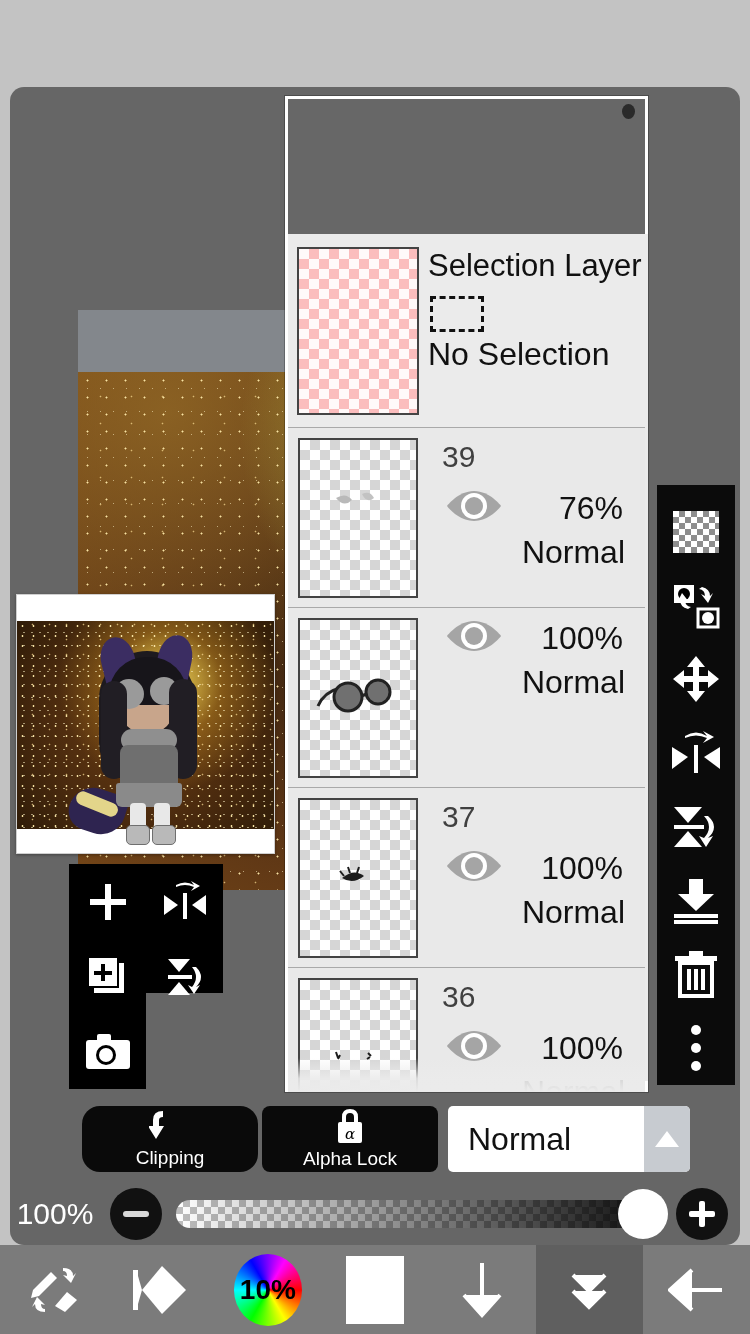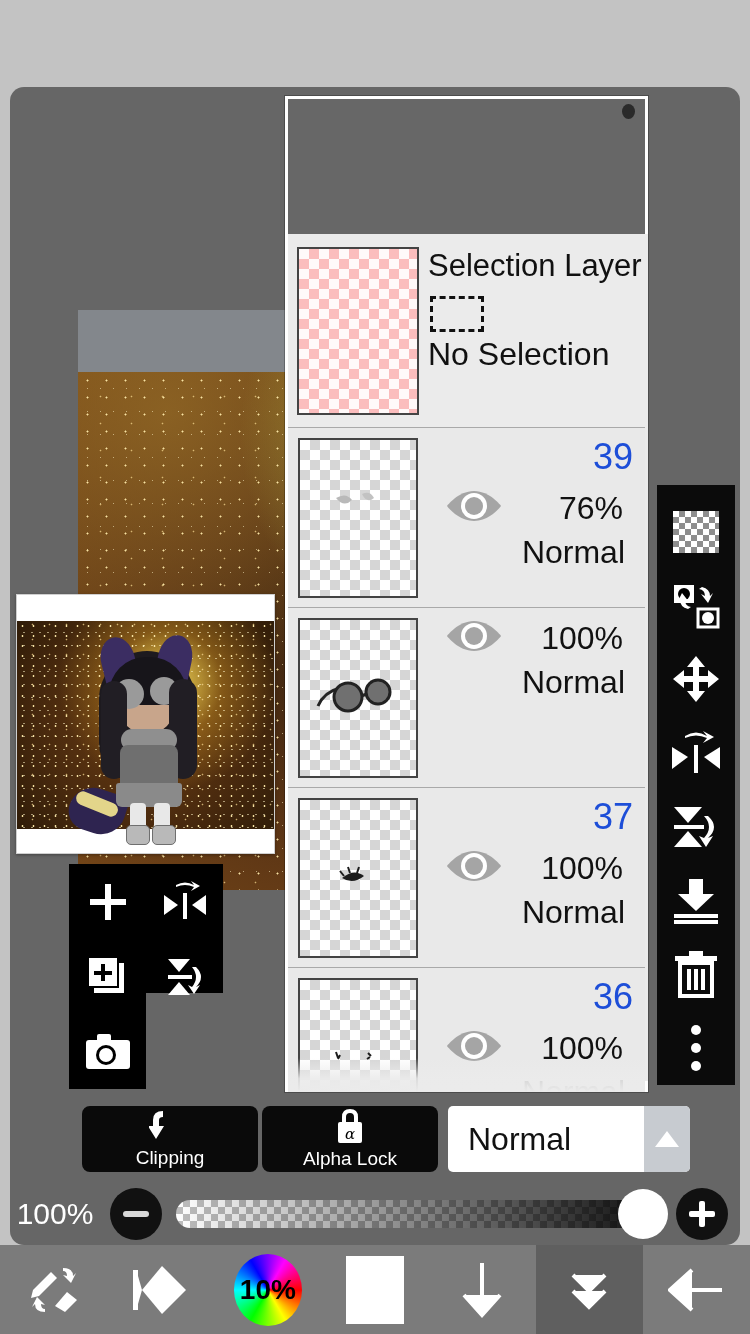--- a/index.html
+++ b/index.html
@@ -127,21 +127,21 @@
       linear-gradient(45deg,#d6d6d6 25%,#fff 25%,#fff 75%,#d6d6d6 75%);
     background-size:20px 20px; background-position:0 0,10px 10px;
   }
   .checker-pink {
     background-image:
       linear-gradient(45deg,#fbbdbd 25%,transparent 25%,transparent 75%,#fbbdbd 75%),
       linear-gradient(45deg,#fbbdbd 25%,#fffafa 25%,#fffafa 75%,#fbbdbd 75%);
     background-size:20px 20px; background-position:0 0,10px 10px;
   }
   .lp-info { flex:1; position:relative; padding:4px 12px 4px 0; }
-  .lp-num { font-size:36px; color:#1d4ed8; line-height:50px; padding-left:14px;text-align:right; }
+  .lp-num { font-size:30px; color:#404040; line-height:50px; padding-left:14px; }
   .lp-meta { display:flex; align-items:center; justify-content:flex-end; gap:0; padding-right:10px; height:52px; }
   .lp-eye { margin-right:auto; margin-left:16px; }
   .lp-op { font-size:32px; color:#111; }
   .lp-blend { text-align:right; font-size:32px; color:#111; padding-right:8px; }
 
   
   .sel-row { position:relative; width:357px; height:194px; background:#ebebeb; border-bottom:1px solid #a9a9a9; display:flex; }
   .sel-thumb-cell { width:140px; display:flex; align-items:center; justify-content:center; }
   .sel-thumb { width:122px; height:168px; border:2px solid #444; }
   .sel-info { flex:1; padding-top:14px; }
@@ -469,21 +469,21 @@
           <div class="lp-blend">Normal</div>
         </div>
       </div>
 
     </div>
     <div class="lp-fade"></div>
   </div>
 
   <div class="bottom-area">
 
-    <div class="btn-dark" style="left:82px;top:14px;width:176px;height:66px;">
+    <div class="btn-dark" style="left:82px;top:14px;width:176px;height:66px;border-radius:18px;">
       <svg width="42" height="34" viewBox="0 0 42 34" fill="#fff">
         <path d="M14 2 q-10 0 -10 9 l0 6 l-5 0 l8 13 l8 -13 l-5 0 l0 -6 q0 -3 4 -3 Z"></path>
       </svg>
       <span class="lbl">Clipping</span>
     </div>
 
     <div class="btn-dark" style="left:262px;top:14px;width:176px;height:66px;">
       <svg width="34" height="36" viewBox="0 0 34 36" fill="#fff">
         <path d="M17 1 q-8 0 -8 8 l0 5 l4 0 l0 -5 q0 -4 4 -4 q4 0 4 4 l0 5 l4 0 l0 -5 q0 -8 -8 -8 z"></path>
         <rect x="5" y="14" width="24" height="21" rx="2"></rect>

